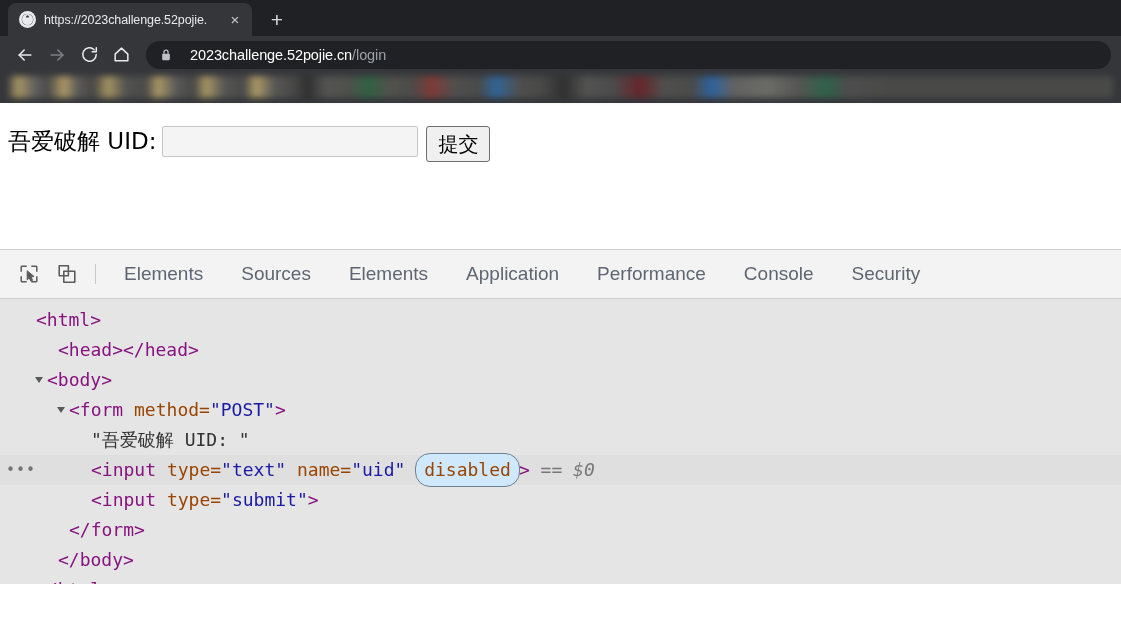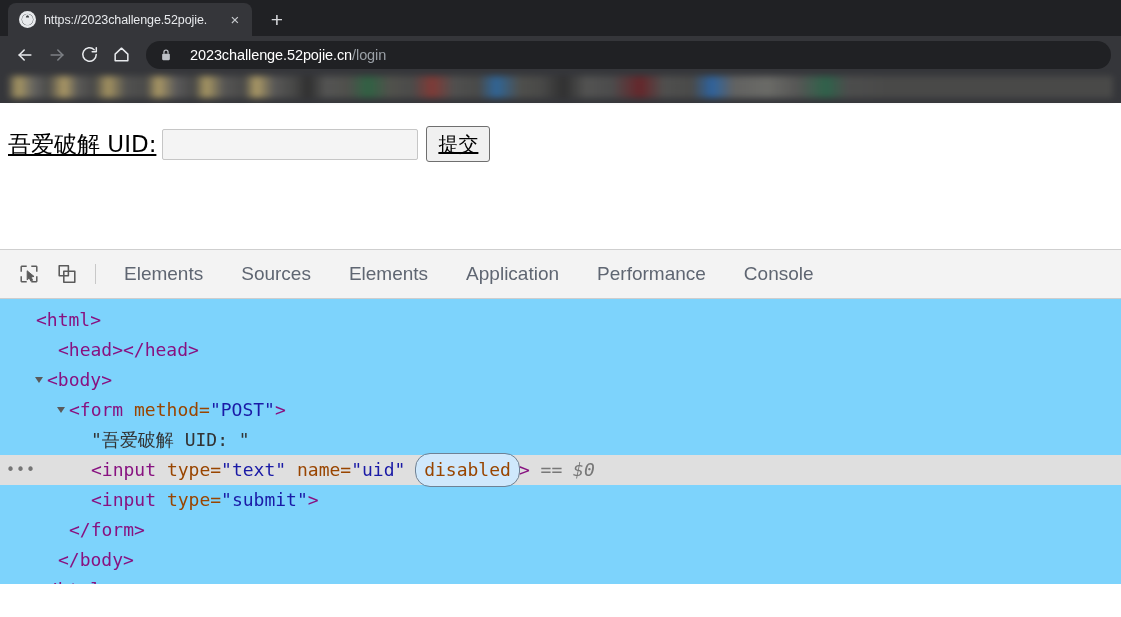--- a/index.html
+++ b/index.html
@@ -134,24 +134,23 @@
 
   
   .page-viewport {
     height: 147px;
     background: #ffffff;
     padding: 16px 8px 0 8px;
     border-bottom: 1px solid #cfcfcf;
   }
   .page-form {
     display: flex;
-    align-items: center;
+    align-items: flex-start;
     gap: 0;
     padding-top: 7px;
-    text-decoration: underline;
   }
   .form-label {
     font-size: 23px;
     color: #000000;
     white-space: nowrap;
     font-family: "DejaVu Sans", sans-serif;
   }
   .uid-input {
     width: 256px;
     height: 31px;
@@ -226,21 +225,21 @@
     content: "";
     position: absolute;
     left: 5px; right: 5px; bottom: 0;
     height: 3px;
     background: #1a73e8;
   }
 
   
   .dom-tree {
     flex: 1 1 auto;
-    background: #7dd3fc;
+    background: #e5e5e5;
     font-family: "DejaVu Sans Mono", monospace;
     font-size: 18px;
     line-height: 30px;
     padding-top: 6px;
     overflow: hidden;
     position: relative;
   }
   .dom-row {
     display: flex;
     align-items: center;
@@ -377,20 +376,21 @@
       </svg>
     </div>
     <div class="dt-sep"></div>
     <div class="dt-tabs">
       <div class="dt-tab">Elements</div>
       <div class="dt-tab">Sources</div>
       <div class="dt-tab">Elements</div>
       <div class="dt-tab">Application</div>
       <div class="dt-tab">Performance</div>
       <div class="dt-tab">Console</div>
+      <div class="dt-tab">Security</div>
     </div>
   </div>
 
   <div class="dom-tree">
 
     <div class="dom-row">
       <span class="ind ind5"></span>
       <span class="t-tag">&lt;html&gt;</span>
     </div>
 

